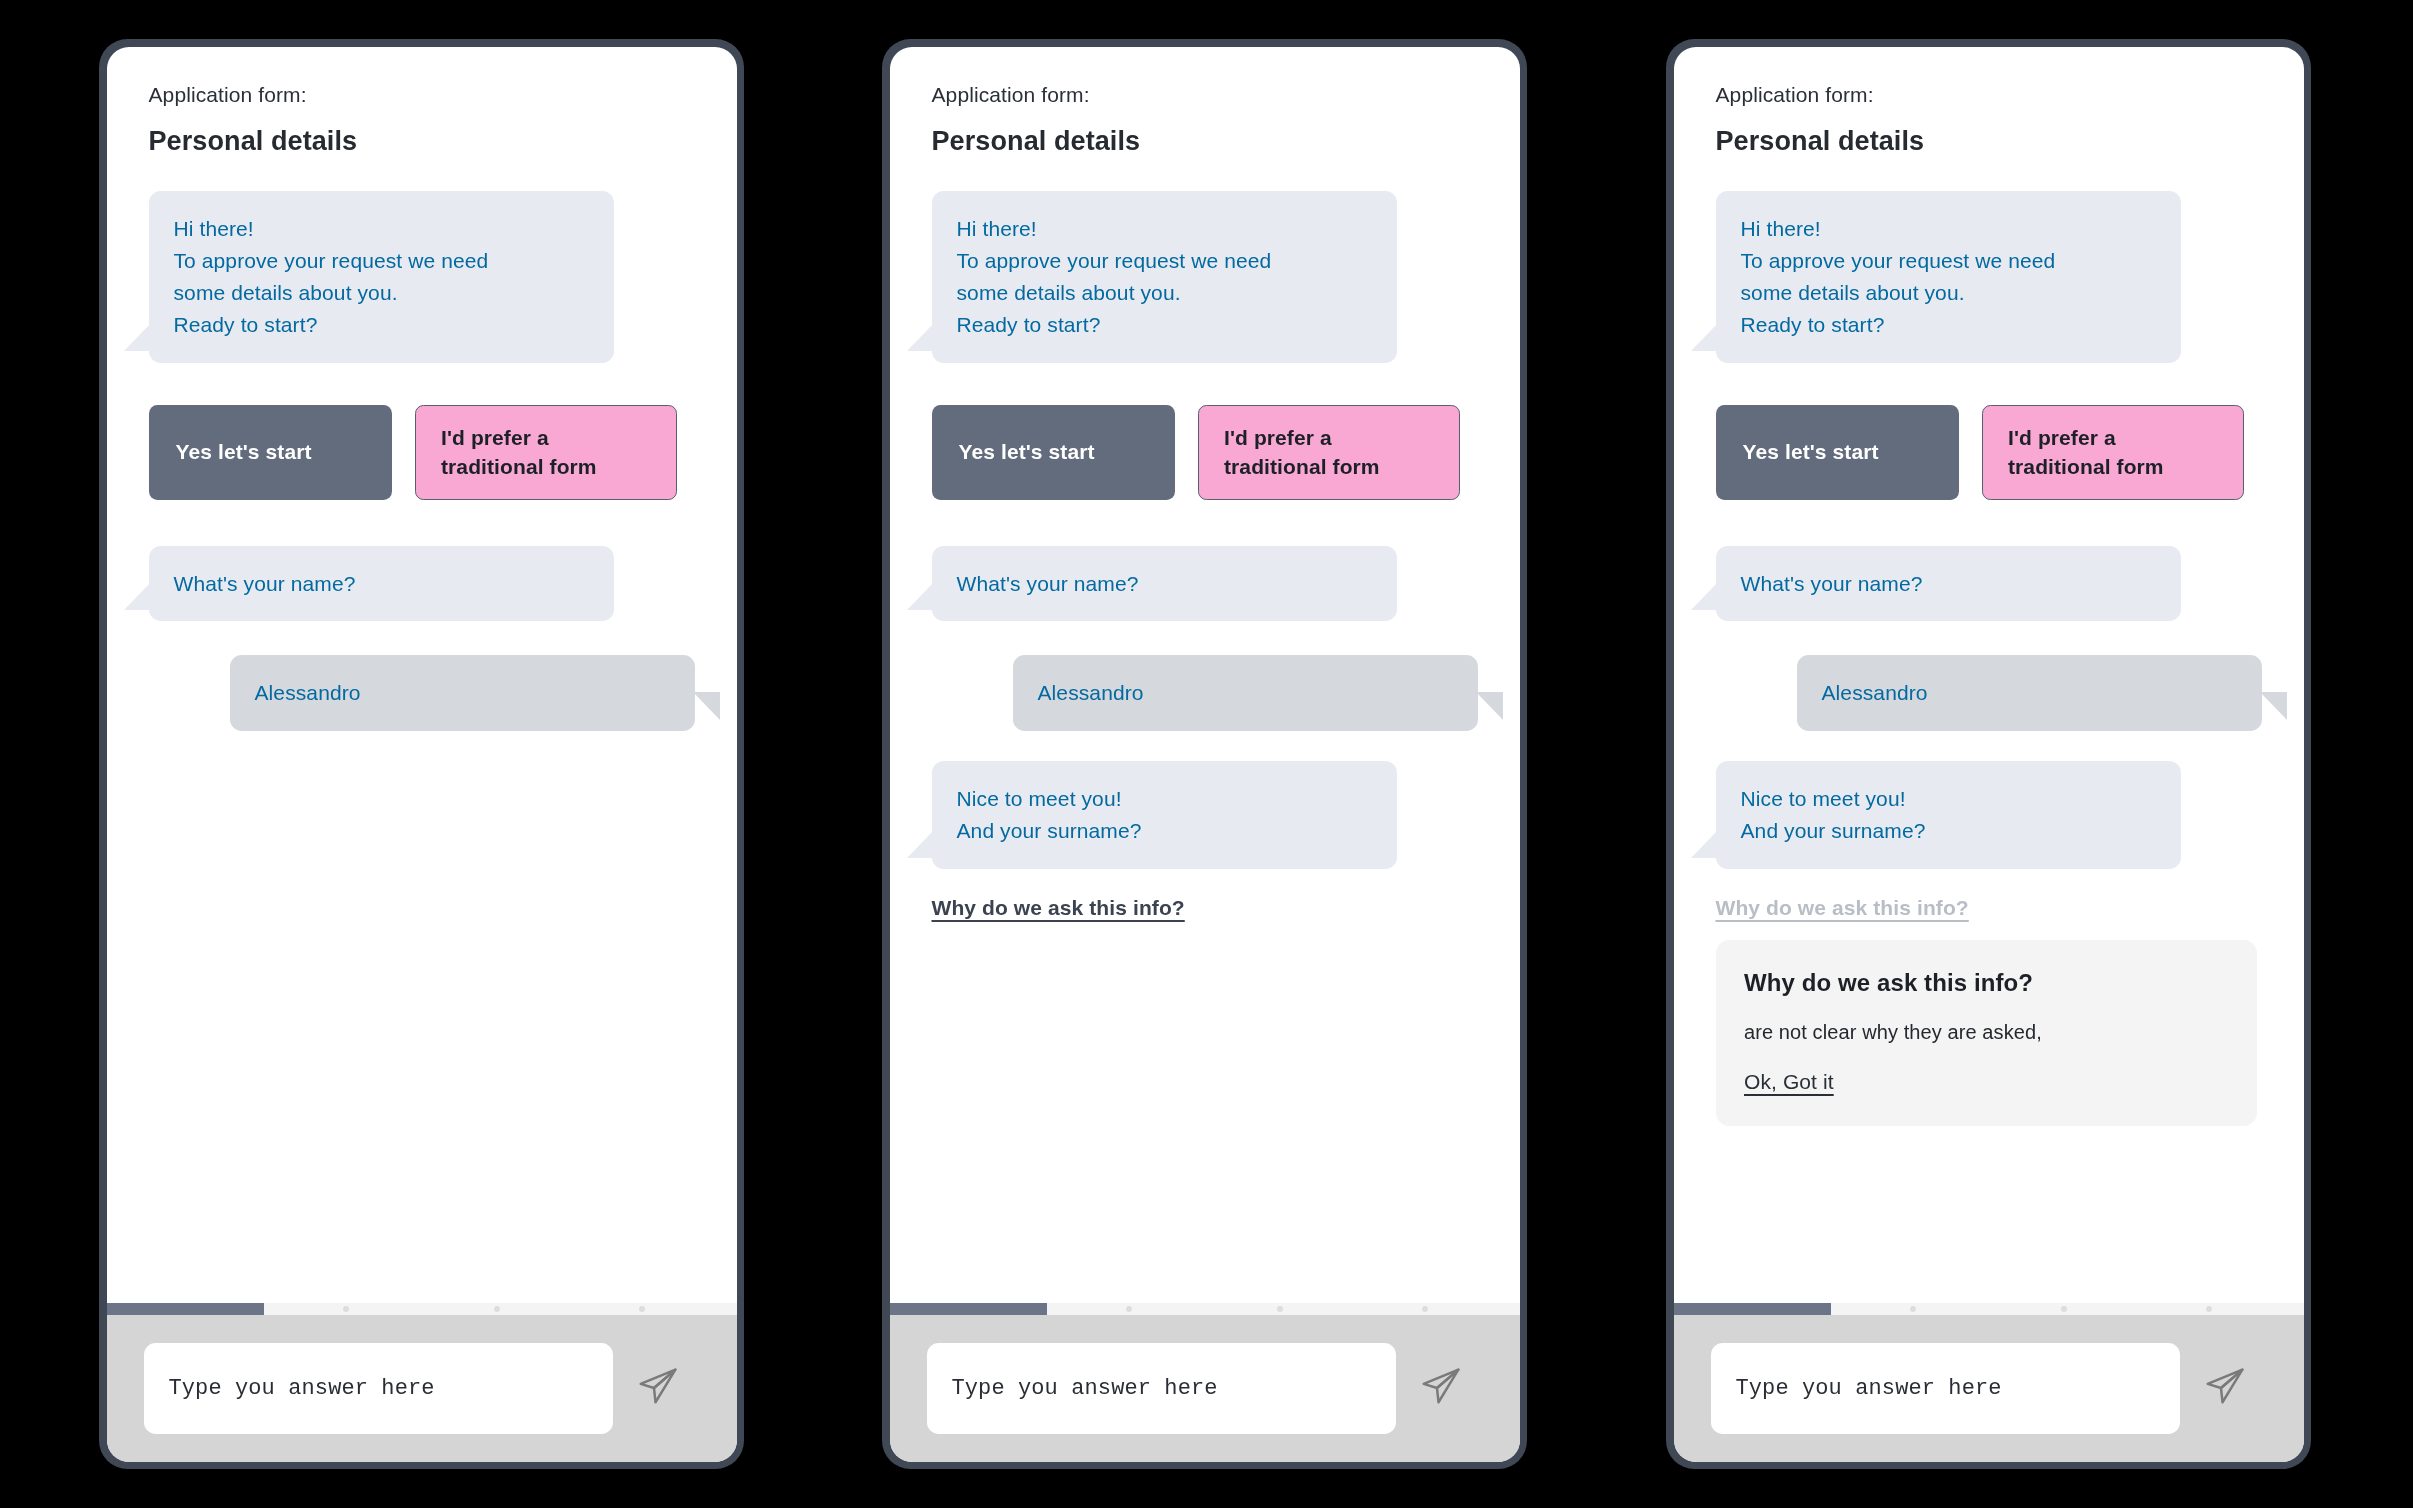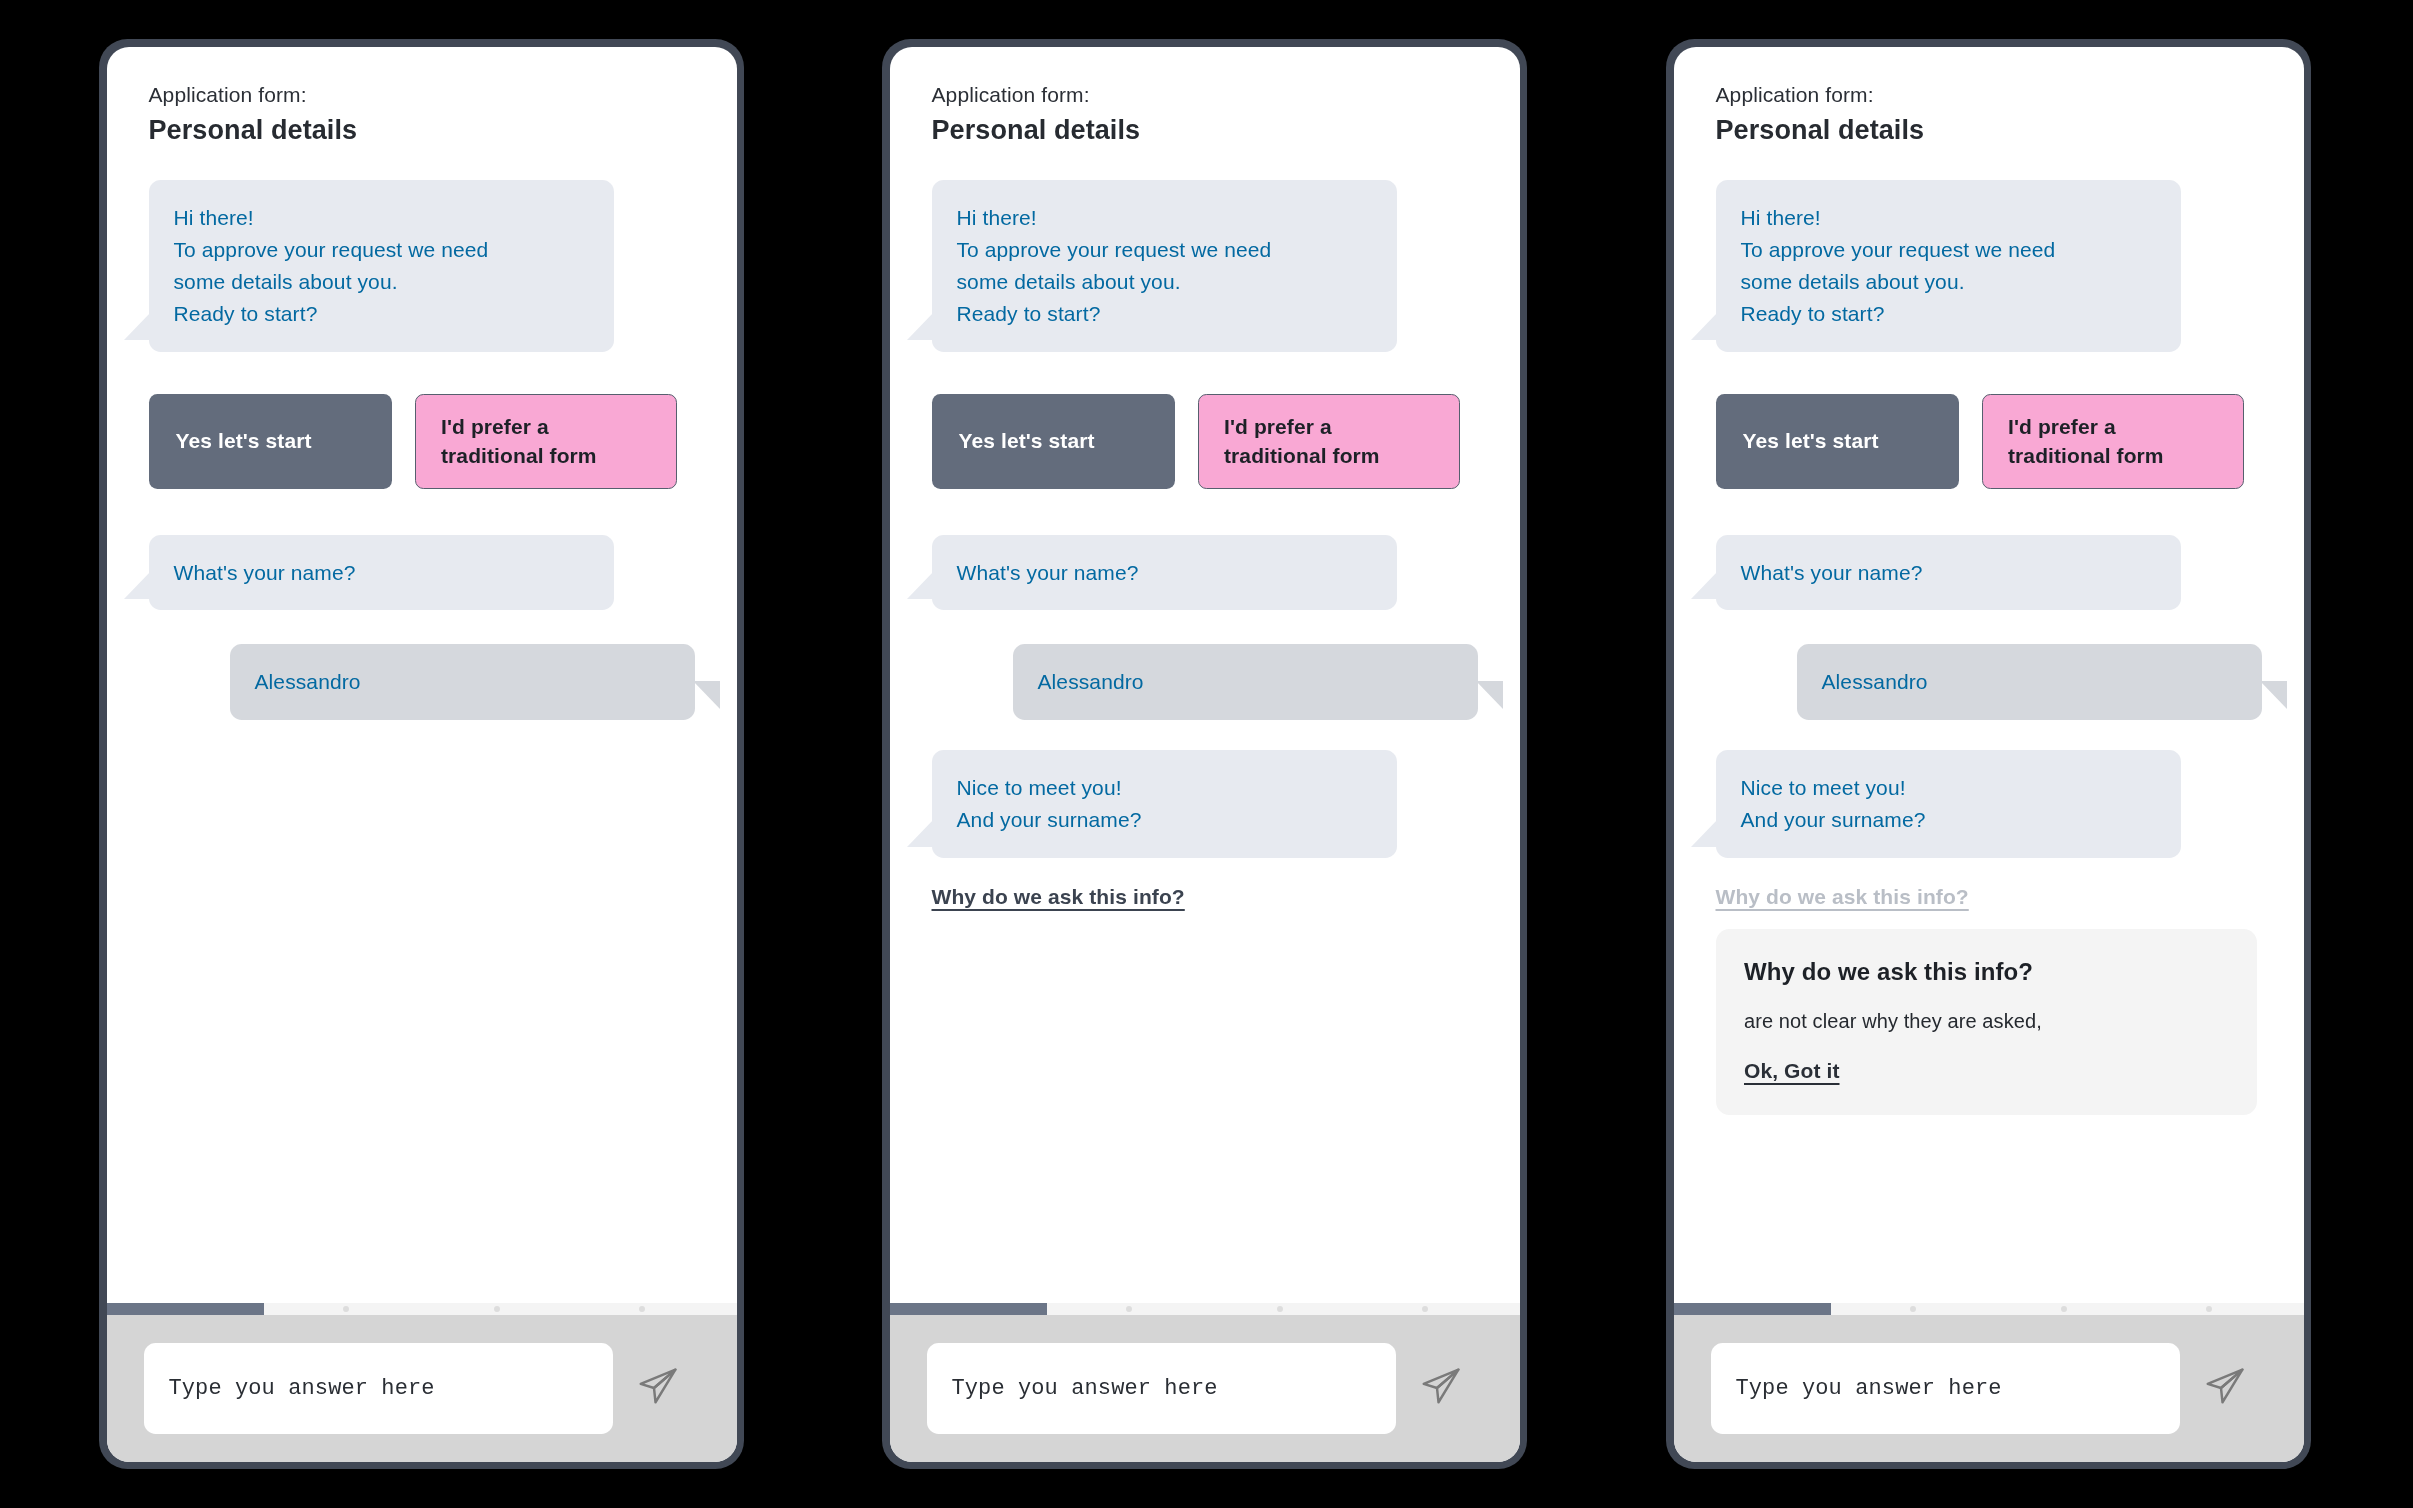--- a/index.html
+++ b/index.html
@@ -64,21 +64,21 @@
     color: #2b2f36;
     line-height: 1.35;
     letter-spacing: 0.1px;
   }
   .header-title {
     font-size: 27px;
     font-weight: bold;
     color: #272b31;
     line-height: 1.3;
     letter-spacing: 0.1px;
-    margin-top: 4px;
+    margin-top: 15px;
   }
 
   .msg-row {
     position: relative;
     padding: 0 42px;
     display: flex;
   }
   .msg-row.left { justify-content: flex-start; }
   .msg-row.right { justify-content: flex-end; }
 
@@ -200,21 +200,21 @@
   .info-body {
     font-size: 20px;
     line-height: 1.58;
     color: #25292f;
     letter-spacing: 0.1px;
     margin-bottom: 22px;
   }
   .info-body .line { display: block; white-space: pre; }
   .info-link {
     font-size: 21px;
-    font-weight: bold;
+    font-weight: normal;
     color: #2a2f37;
     text-decoration: underline;
     text-underline-offset: 5px;
     letter-spacing: 0.1px;
     cursor: pointer;
     display: inline-block;
   }
 
   
   .progress {

